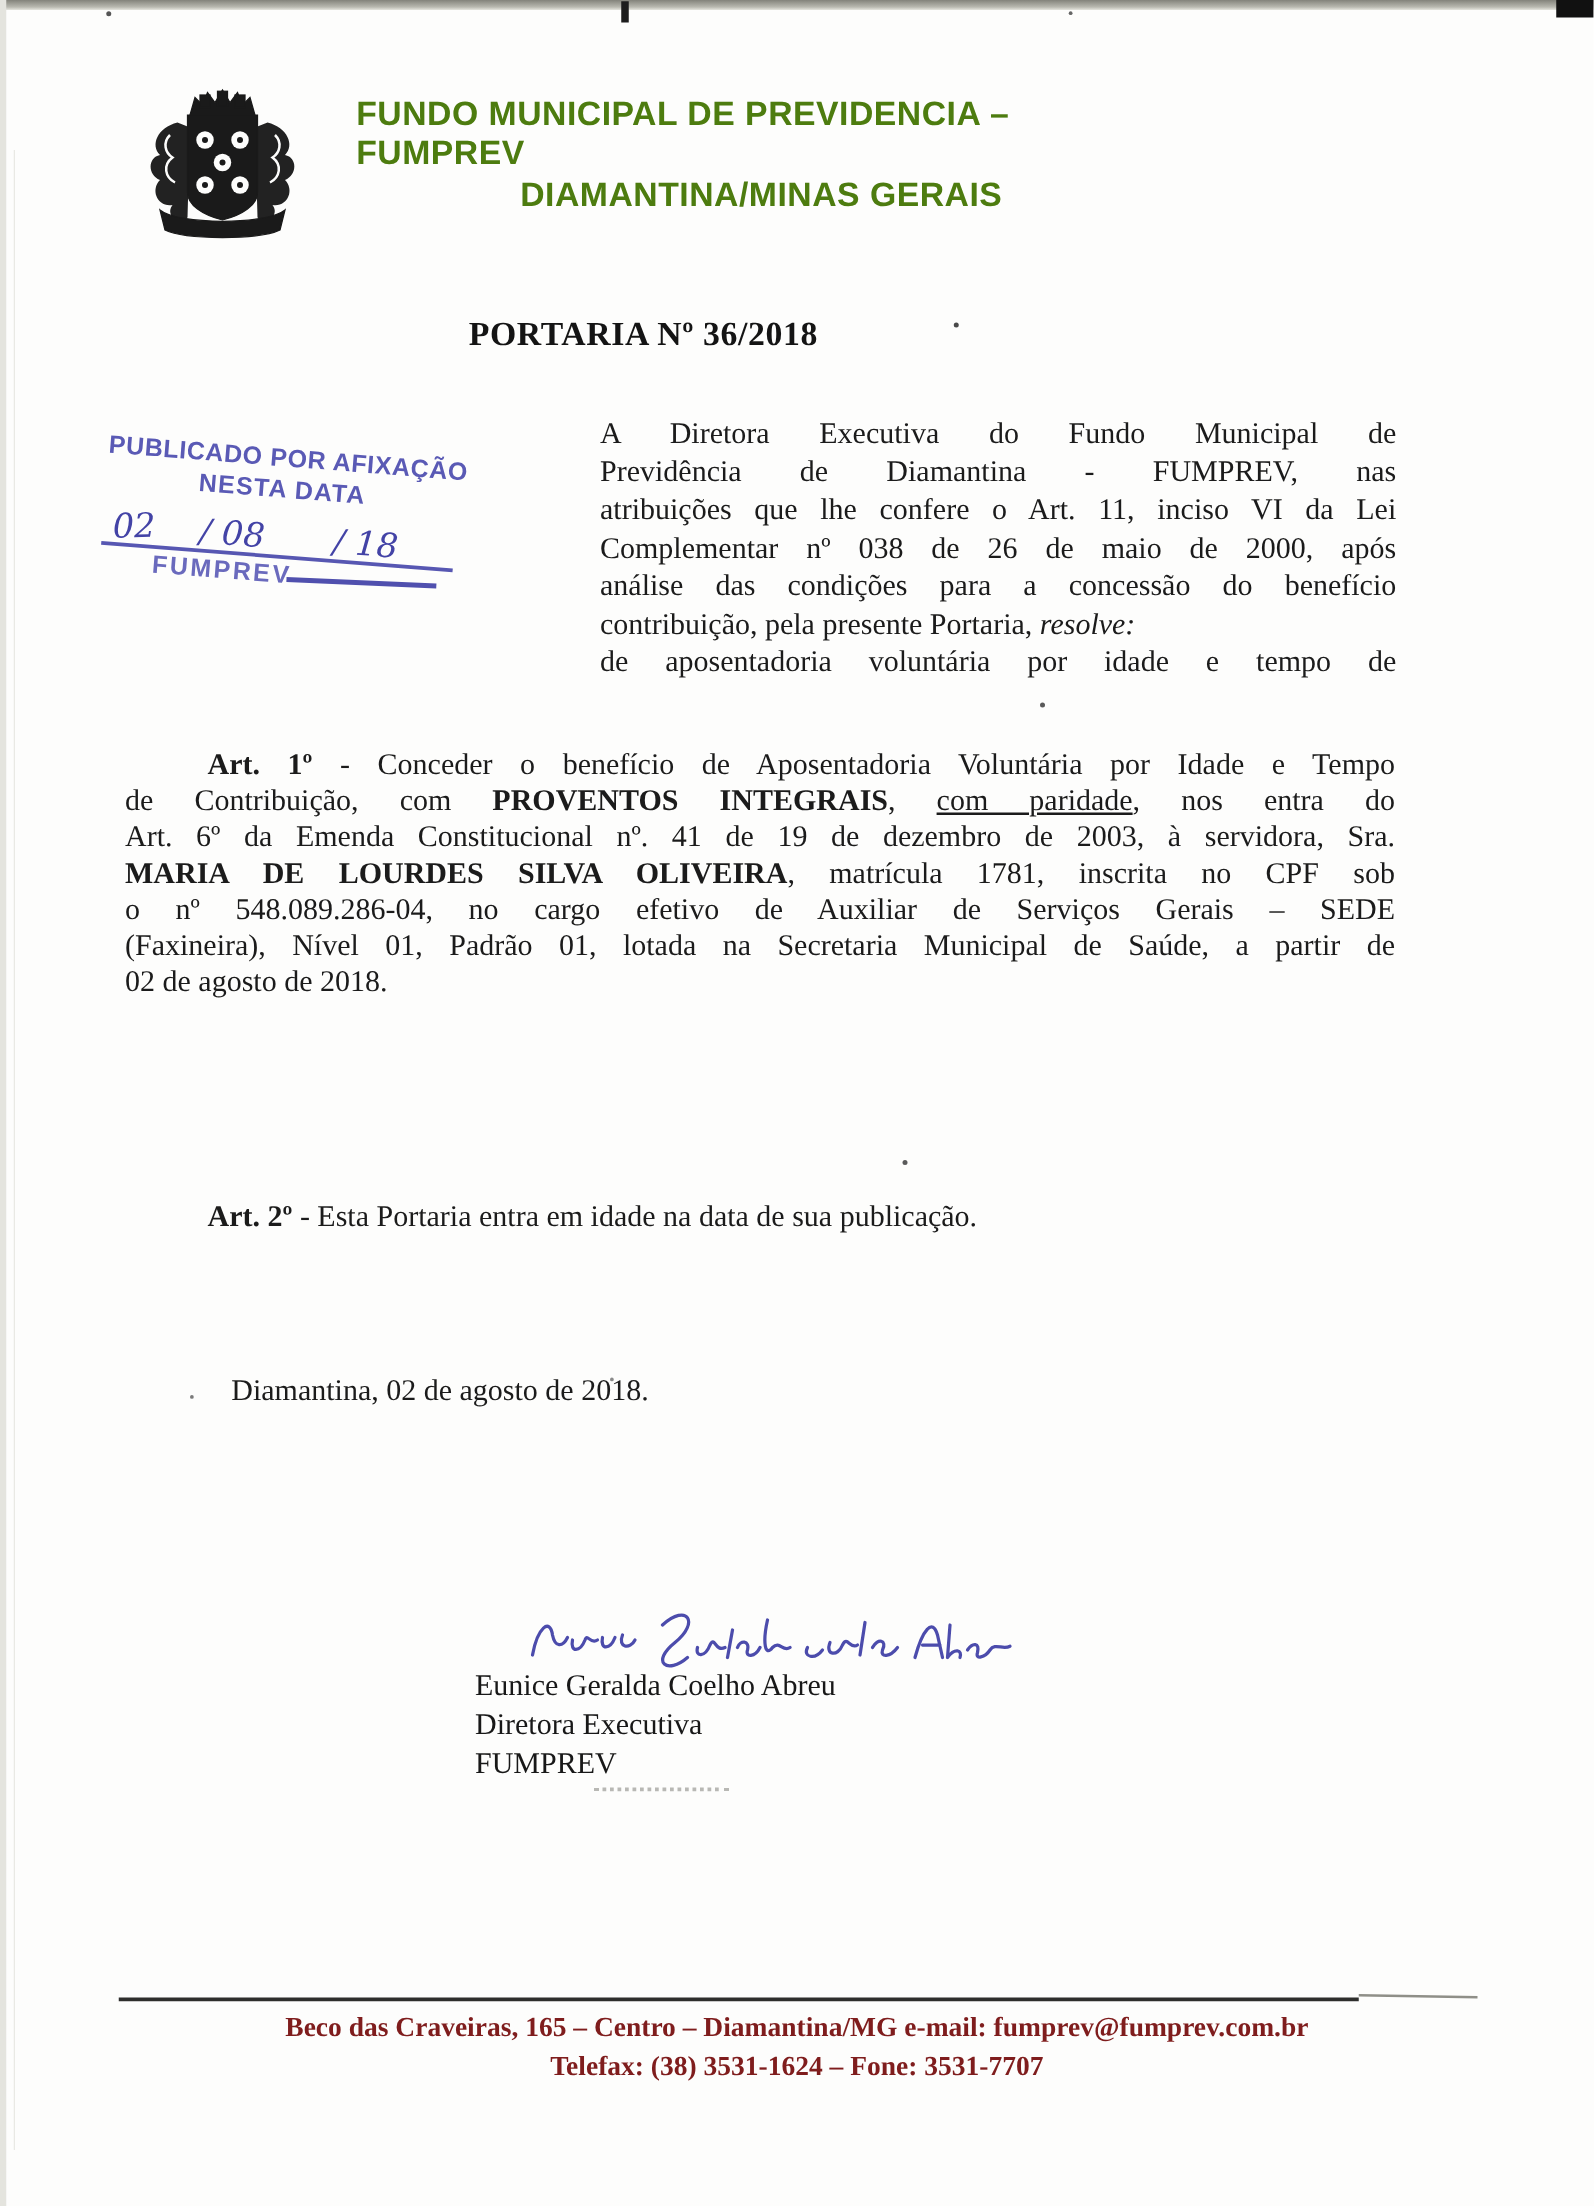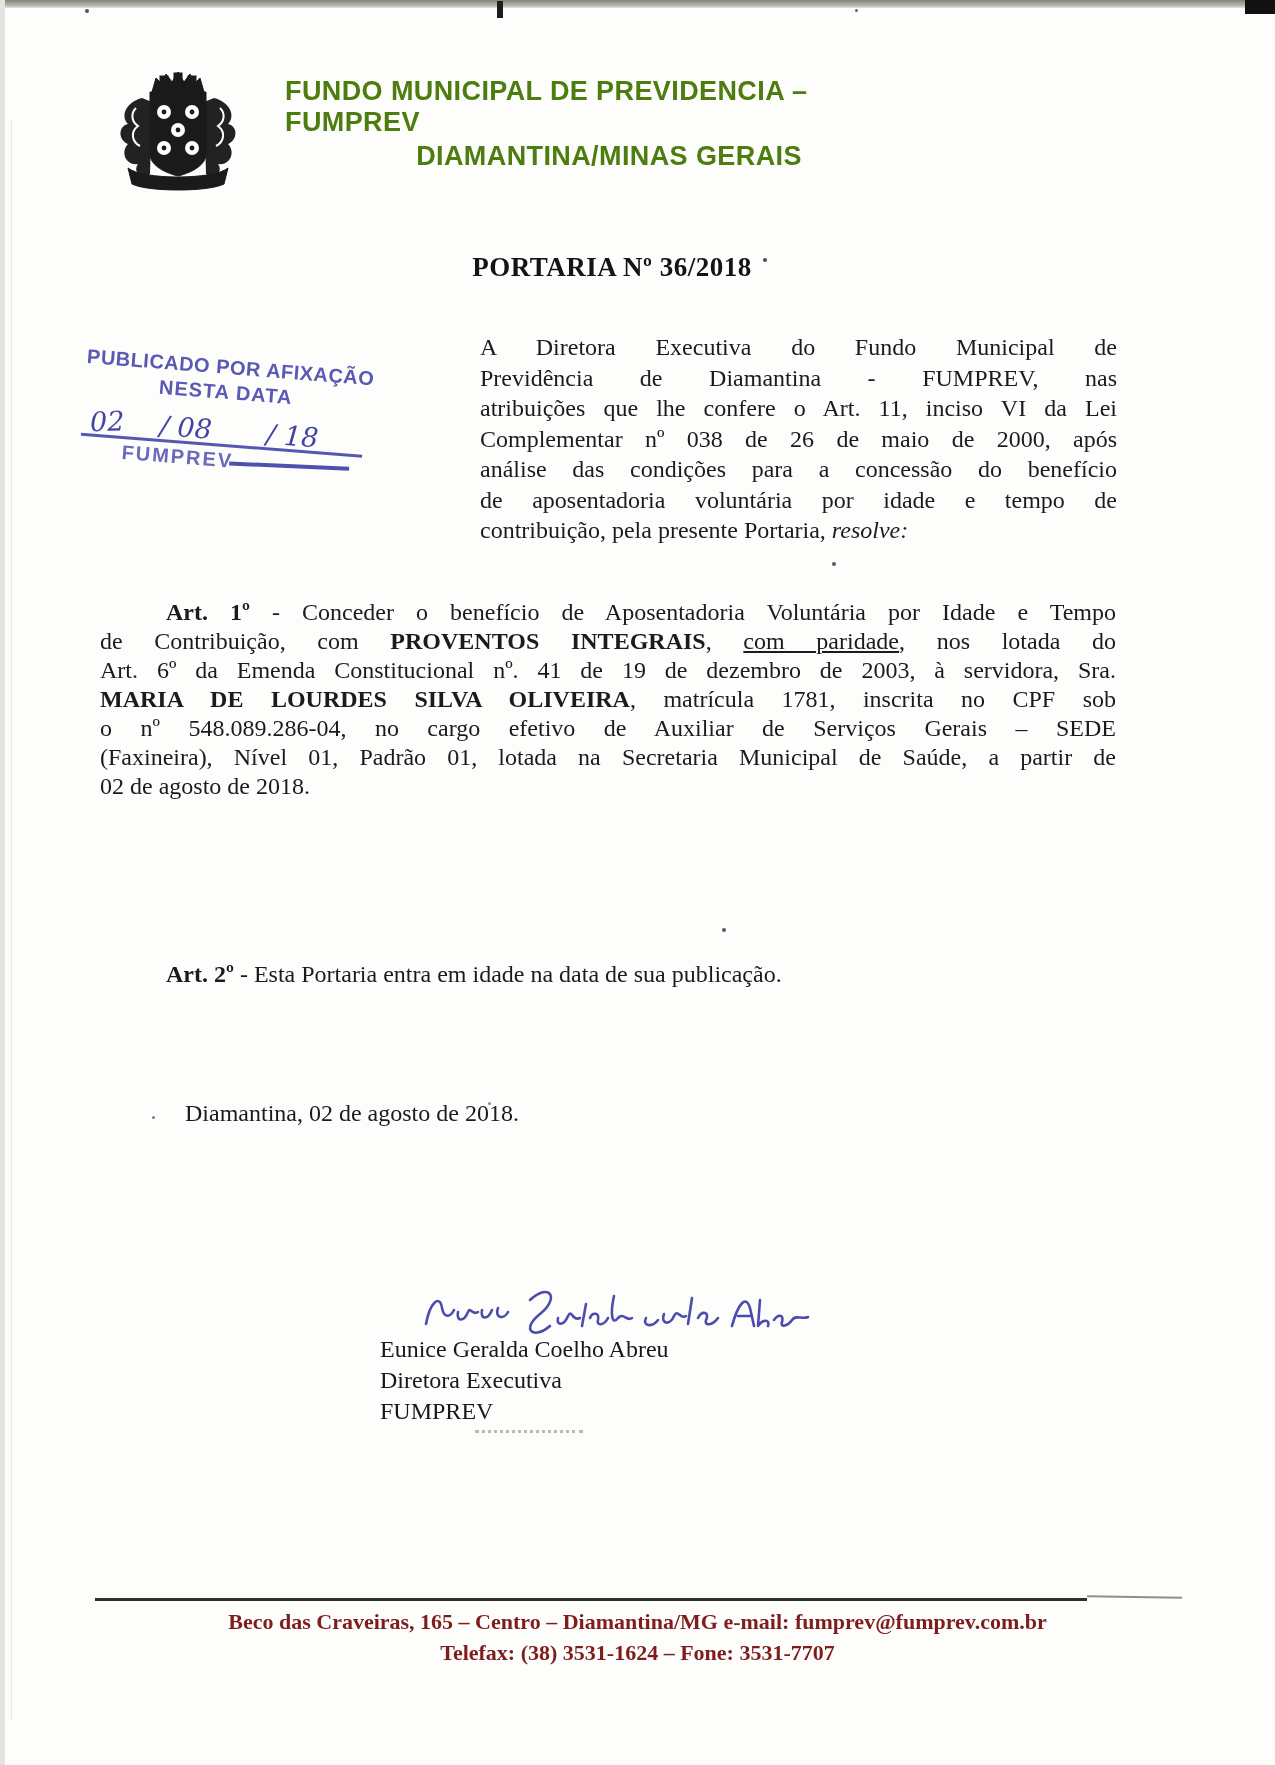--- a/index.html
+++ b/index.html
@@ -17,21 +17,21 @@
   .speck{position:absolute;border-radius:50%;}
   .tick{position:absolute;background:#1d1d1d;}
   .dotted-smudge{position:absolute;border-top:3px dotted #9c9c96;opacity:.7;}
   
   .header-logo{position:absolute;left:112px;top:68px;}
   .org-block{position:absolute;left:285px;top:76px;width:648px;
     font-family:"Liberation Sans",sans-serif;font-weight:bold;color:#4d7c0f;}
   .org-line1{font-size:27px;letter-spacing:.4px;}
   .org-line2{font-size:27px;text-align:center;margin-top:3px;letter-spacing:.4px;}
   
-  .doc-title{position:absolute;left:392px;top:252px;width:440px;text-align:center;
+  .doc-title{position:absolute;left:375px;top:252px;width:440px;
     font-size:27px;font-weight:bold;letter-spacing:.5px;color:#141414;}
   
   .stamp{position:absolute;left:88px;top:345px;width:282px;
     transform:rotate(4.5deg);transform-origin:left top;
     font-family:"Liberation Sans",sans-serif;color:#5a5ab5;}
   .stamp-l1{font-size:20px;font-weight:bold;letter-spacing:.5px;white-space:nowrap;}
   .stamp-l2{font-size:20px;font-weight:bold;text-align:center;margin-top:2px;letter-spacing:1px;}
   .stamp-date{position:relative;height:38px;margin-top:2px;border-bottom:3px solid #5757b2;
     font-family:"DejaVu Serif",serif;font-style:italic;font-size:27px;color:#4343a6;}
   .stamp-date span{position:absolute;bottom:-2px;}
@@ -135,27 +135,27 @@
       <span class="stamp-dash"></span>
     </div>
   </div>
 
   <div class="textblock preamble">
       <div class="tline just"><span>A Diretora Executiva do Fundo Municipal de</span></div>
       <div class="tline just"><span>Previdência de Diamantina - FUMPREV, nas</span></div>
       <div class="tline just"><span>atribuições que lhe confere o Art. 11, inciso VI da Lei</span></div>
       <div class="tline just"><span>Complementar nº 038 de 26 de maio de 2000, após</span></div>
       <div class="tline just"><span>análise das condições para a concessão do benefício</span></div>
+      <div class="tline wrapok"><span>contribuição, pela presente Portaria, </span><span class="i">resolve:</span></div>
       <div class="tline just"><span>de aposentadoria voluntária por idade e tempo de</span></div>
-      <div class="tline wrapok"><span>contribuição, pela presente Portaria, </span><span class="i">resolve:</span></div>
     </div>
 
   <div class="textblock article1">
       <div class="tline just ind"><span class="b">Art. 1º</span><span> - Conceder o benefício de Aposentadoria Voluntária por Idade e Tempo</span></div>
-      <div class="tline just"><span>de Contribuição, com </span><span class="b">PROVENTOS INTEGRAIS</span><span>, </span><span class="u">com paridade</span><span>, nos lotada do</span></div>
+      <div class="tline just"><span>de Contribuição, com </span><span class="b">PROVENTOS INTEGRAIS</span><span>, </span><span class="u">com paridade</span><span>, nos entra do</span></div>
       <div class="tline just"><span>Art. 6º da Emenda Constitucional nº. 41 de 19 de dezembro de 2003, à servidora, Sra.</span></div>
       <div class="tline just"><span class="b">MARIA DE LOURDES SILVA OLIVEIRA</span><span>, matrícula 1781, inscrita no CPF sob</span></div>
       <div class="tline just"><span>o nº 548.089.286-04, no cargo efetivo de Auxiliar de Serviços Gerais – SEDE</span></div>
       <div class="tline just"><span>(Faxineira), Nível 01, Padrão 01, lotada na Secretaria Municipal de Saúde, a partir de</span></div>
       <div class="tline wrapok"><span>02 de agosto de 2018.</span></div>
     </div>
 
   <div class="textblock article2">
       <div class="tline wrapok ind"><span class="b">Art. 2º</span><span> - Esta Portaria entra em idade na data de sua publicação.</span></div>
     </div>

